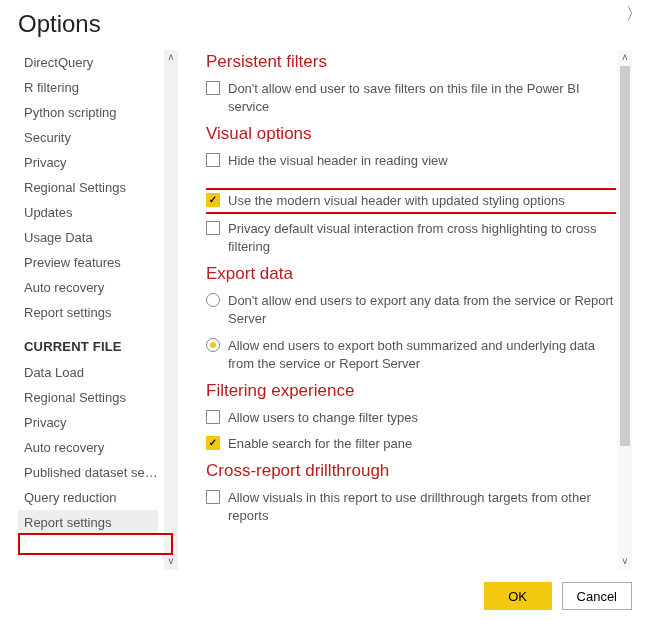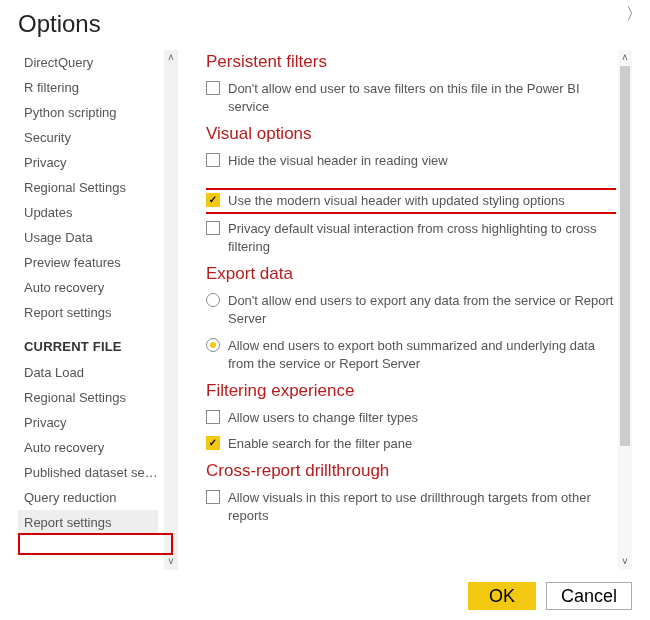--- a/index.html
+++ b/index.html
@@ -180,21 +180,21 @@
     position: absolute;
     right: 18px;
     bottom: 10px;
     display: flex;
     gap: 10px;
   }
   .btn {
     min-width: 68px;
     height: 28px;
     padding: 0 14px;
-    font-size: 18px;
+    font-size: 13px;
     border: 1px solid #aaa;
     background: #fff;
     cursor: pointer;
     display: inline-flex;
     align-items: center;
     justify-content: center;
   }
   .btn.primary {
     background: #f2c811;
     border-color: #f2c811;

